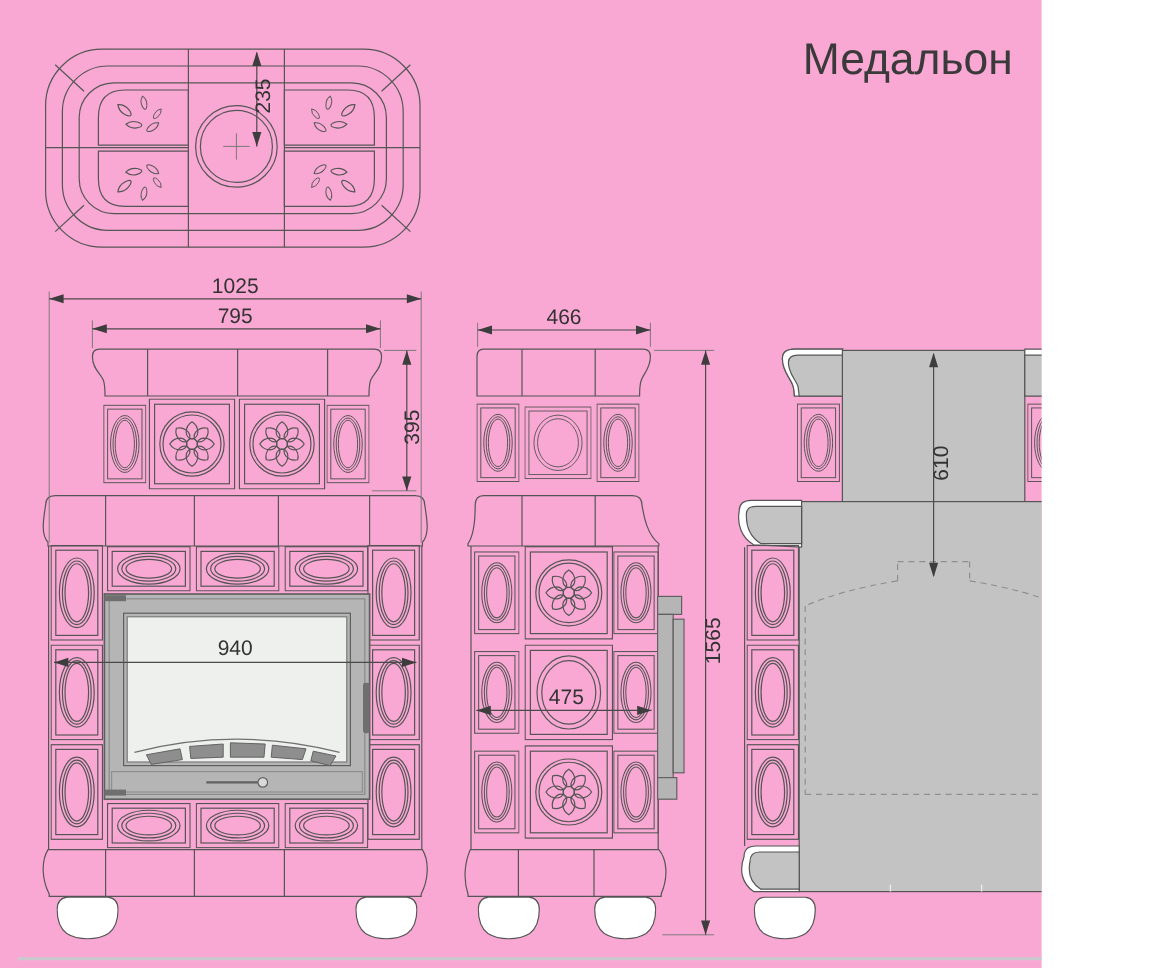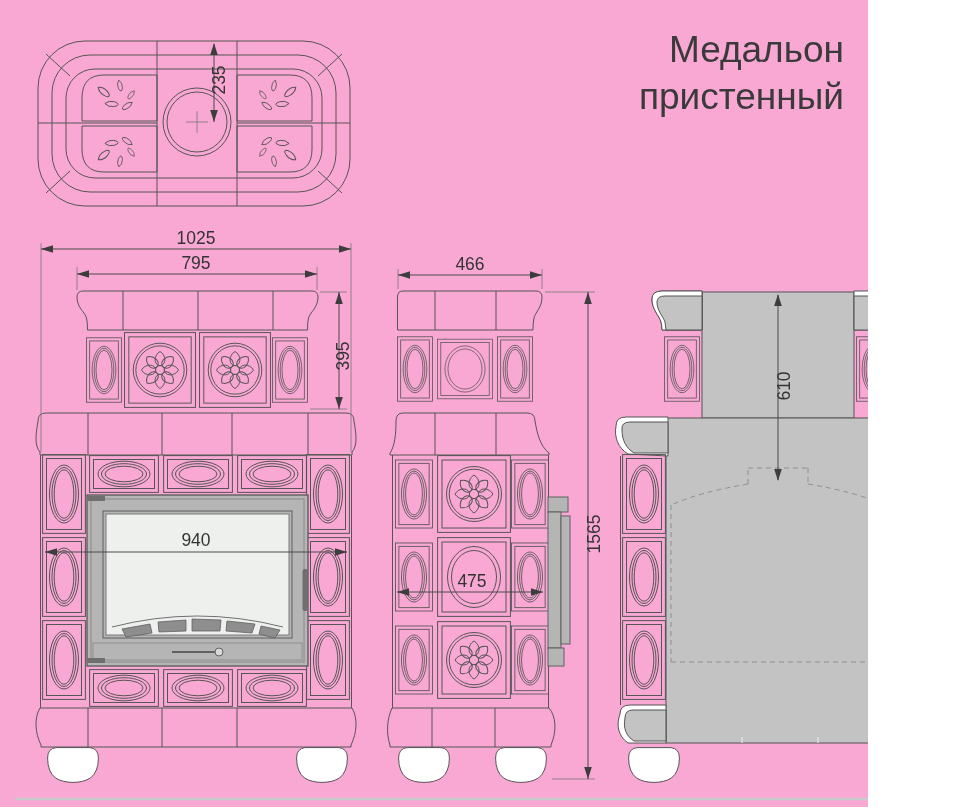--- a/index.html
+++ b/index.html
@@ -17,21 +17,20 @@
   .gray{fill:#c3c3c3;stroke:#555;stroke-width:1;}
   .dash{stroke:#8f8f8f;fill:none;stroke-width:1;stroke-dasharray:5 4;}
 </style>
 </head>
 <body>
 
 <div id="canvas">
 
   <div id="title-block">
     <div>Медальон</div>
-    <div>пристенный</div>
   </div>
 
   <svg width="970" height="807" viewBox="0 0 970 807">
     <defs>
 
       <path id="drop" class="ln" d="M0,-7.5 Q3.8,-3.5 2.6,2.2 Q1.6,6.5 0,6.5 Q-1.6,6.5 -2.6,2.2 Q-3.8,-3.5 0,-7.5 Z"></path>
       <g id="drops5">
         <use href="#drop" transform="translate(-14,-5) rotate(-50)"></use>
         <use href="#drop" transform="translate(2,-11) rotate(-12) scale(0.8)"></use>
         <use href="#drop" transform="translate(13,-2) rotate(38) scale(0.72)"></use>

